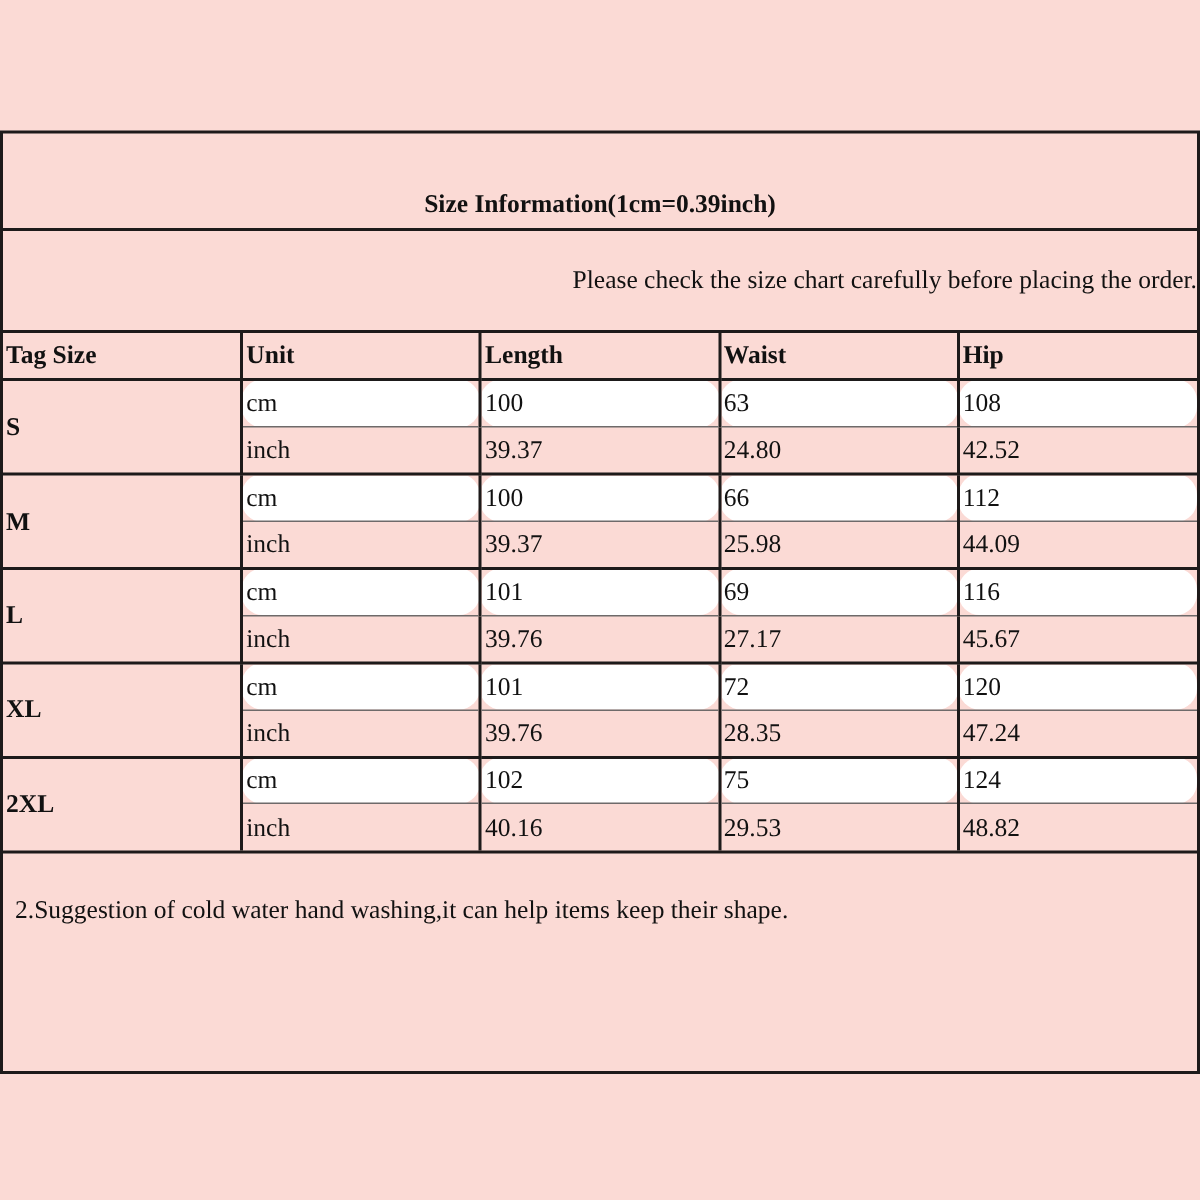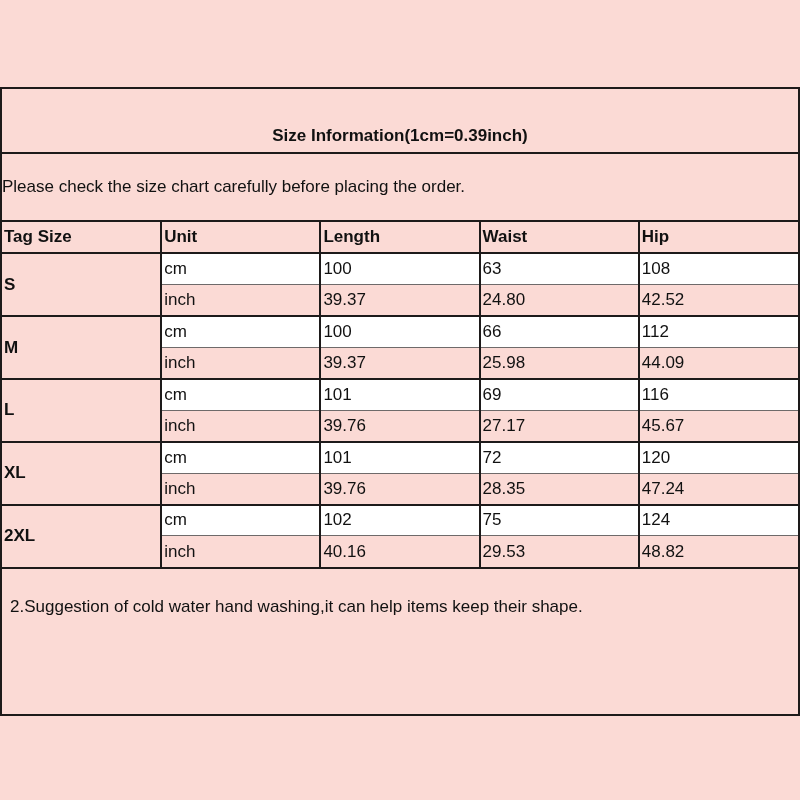--- a/index.html
+++ b/index.html
@@ -9,21 +9,21 @@
     --text:#111111;
   }
   html,body{margin:0;padding:0;}
   body{
     width:800px;height:800px;
     background:var(--pink);
     font-family:"Liberation Sans", sans-serif;
     color:var(--text);
     overflow:hidden;
   }
-  .canvas{position:relative;width:800px;height:800px;}
+  .canvas{position:relative;width:800px;height:800px;font-family:Liberation Serif, serif;}
   .box{
     box-sizing:border-box;
     position:absolute;
     top:87px;left:0;
     width:800px;height:629px;
     border:2px solid var(--dark);
     display:flex;flex-direction:column;
     background:var(--pink);
   }
   .title-sec{
@@ -31,21 +31,21 @@
     height:65px;flex:none;
     border-bottom:2px solid var(--dark);
     display:flex;align-items:flex-end;justify-content:center;
     padding-bottom:6px;
   }
   .title{font-size:17px;font-weight:bold;}
   .subtitle-sec{
     box-sizing:border-box;
     height:68px;flex:none;
     border-bottom:2px solid var(--dark);
-    display:flex;align-items:center;justify-content:flex-start;
+    display:flex;align-items:center;justify-content:flex-end;
   }
   .subtitle{font-size:17px;}
   table.size-table{
     width:100%;flex:none;
     border-collapse:collapse;
     table-layout:fixed;
   }
   .size-table th,.size-table td{
     box-sizing:border-box;
     border:2px solid var(--dark);
@@ -62,21 +62,21 @@
   }
   .size-table th:first-child, .size-table td.size-cell{border-left:none;}
   .size-table th:last-child, .size-table tr > :last-child{border-right:none;}
   .size-table tbody tr.last-pair td, .size-table td.size-cell.last-group{border-bottom:none;}
   .size-cell{
     background:var(--pink);
     font-weight:bold;font-size:18px;
   }
   .cm-row{background:#ffffff;}
   .inch-row{background:var(--pink);margin-top:30px;}
-  .size-table td.cm-row{border-bottom:1px solid var(--graysep);}
+  .size-table td.cm-row{border-bottom:1px solid var(--graysep);border-radius:14px;}
   .size-table td.inch-row{border-top:1px solid var(--graysep);}
   .notes-sec{
     box-sizing:border-box;
     flex:1;
     border-top:2px solid var(--dark);
     padding:26px 6px 0 8px;
     font-size:17px;line-height:23px;
   }
 </style>
 </head>

